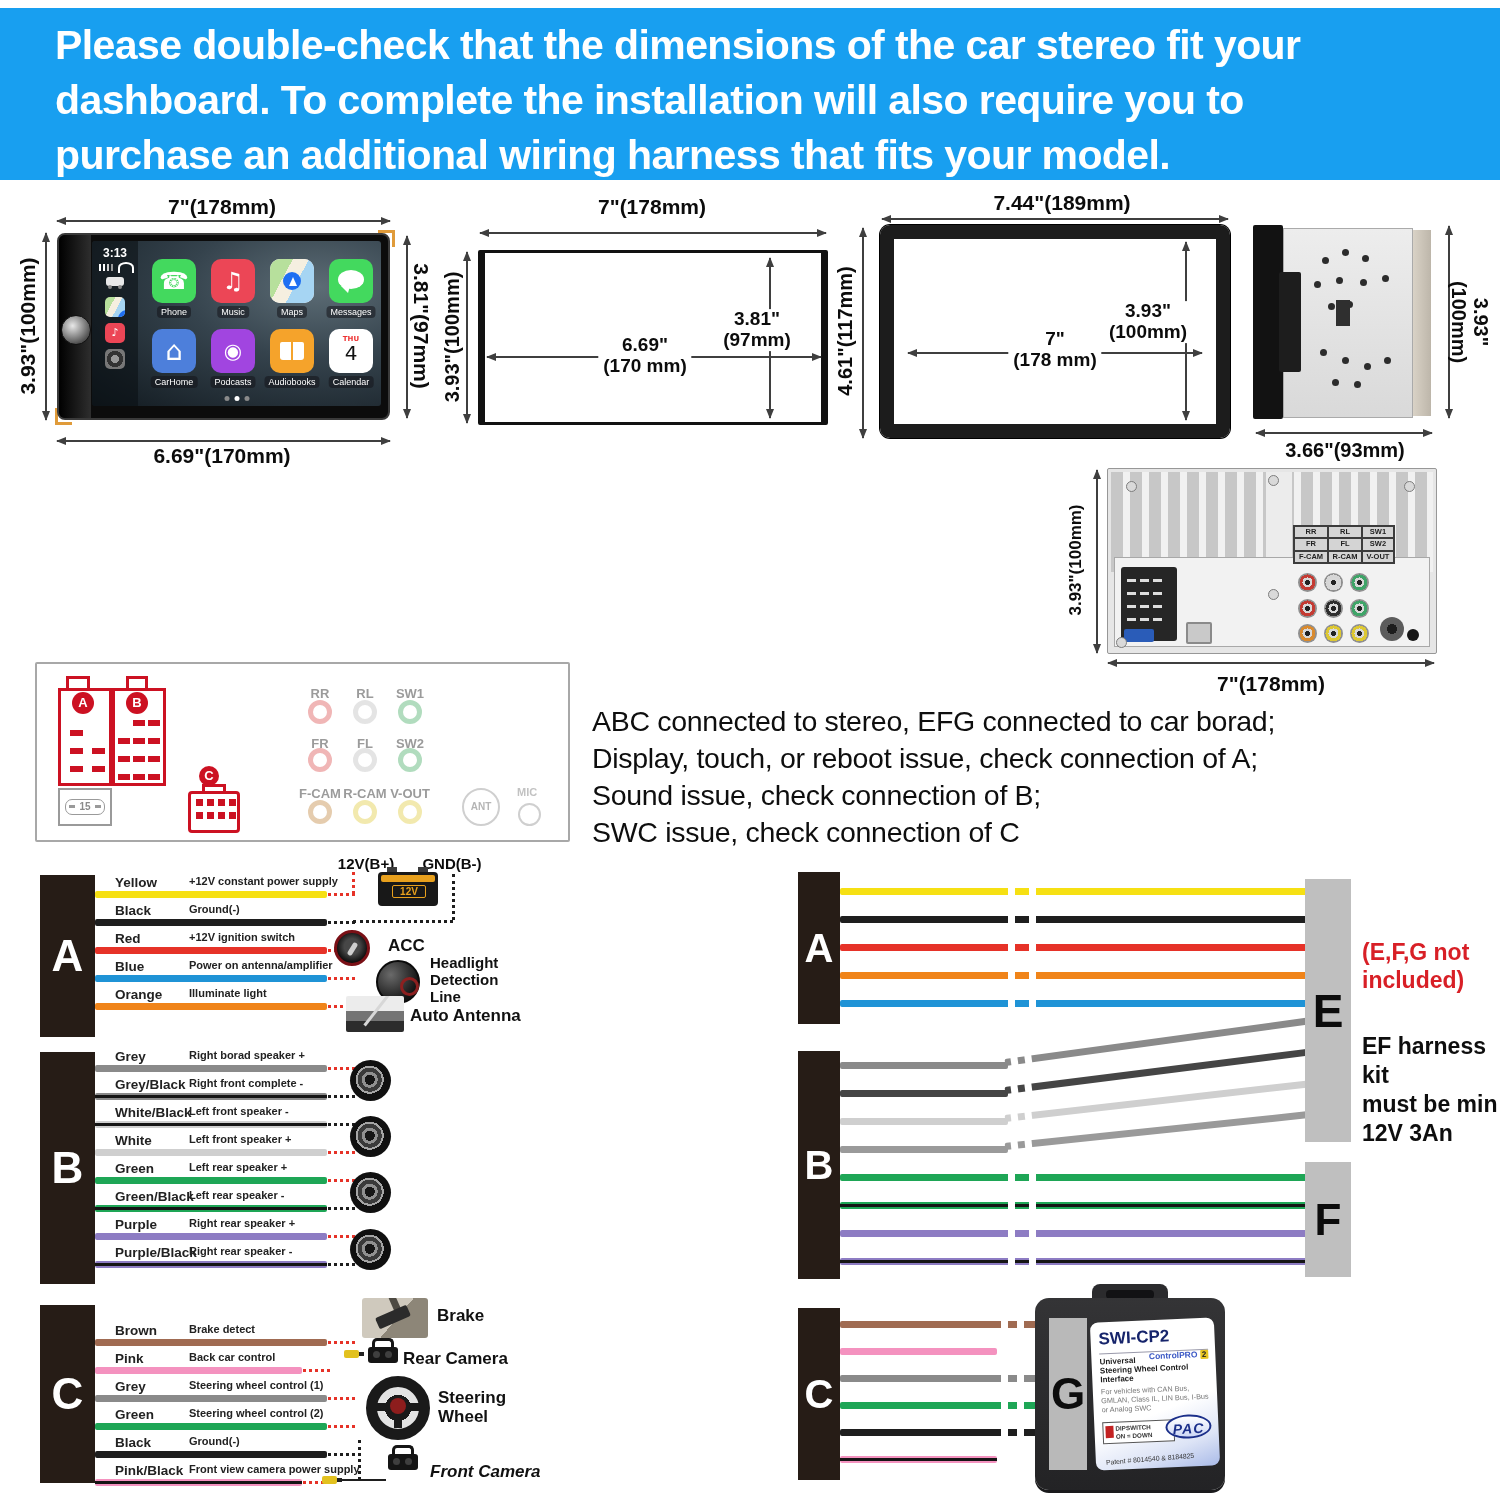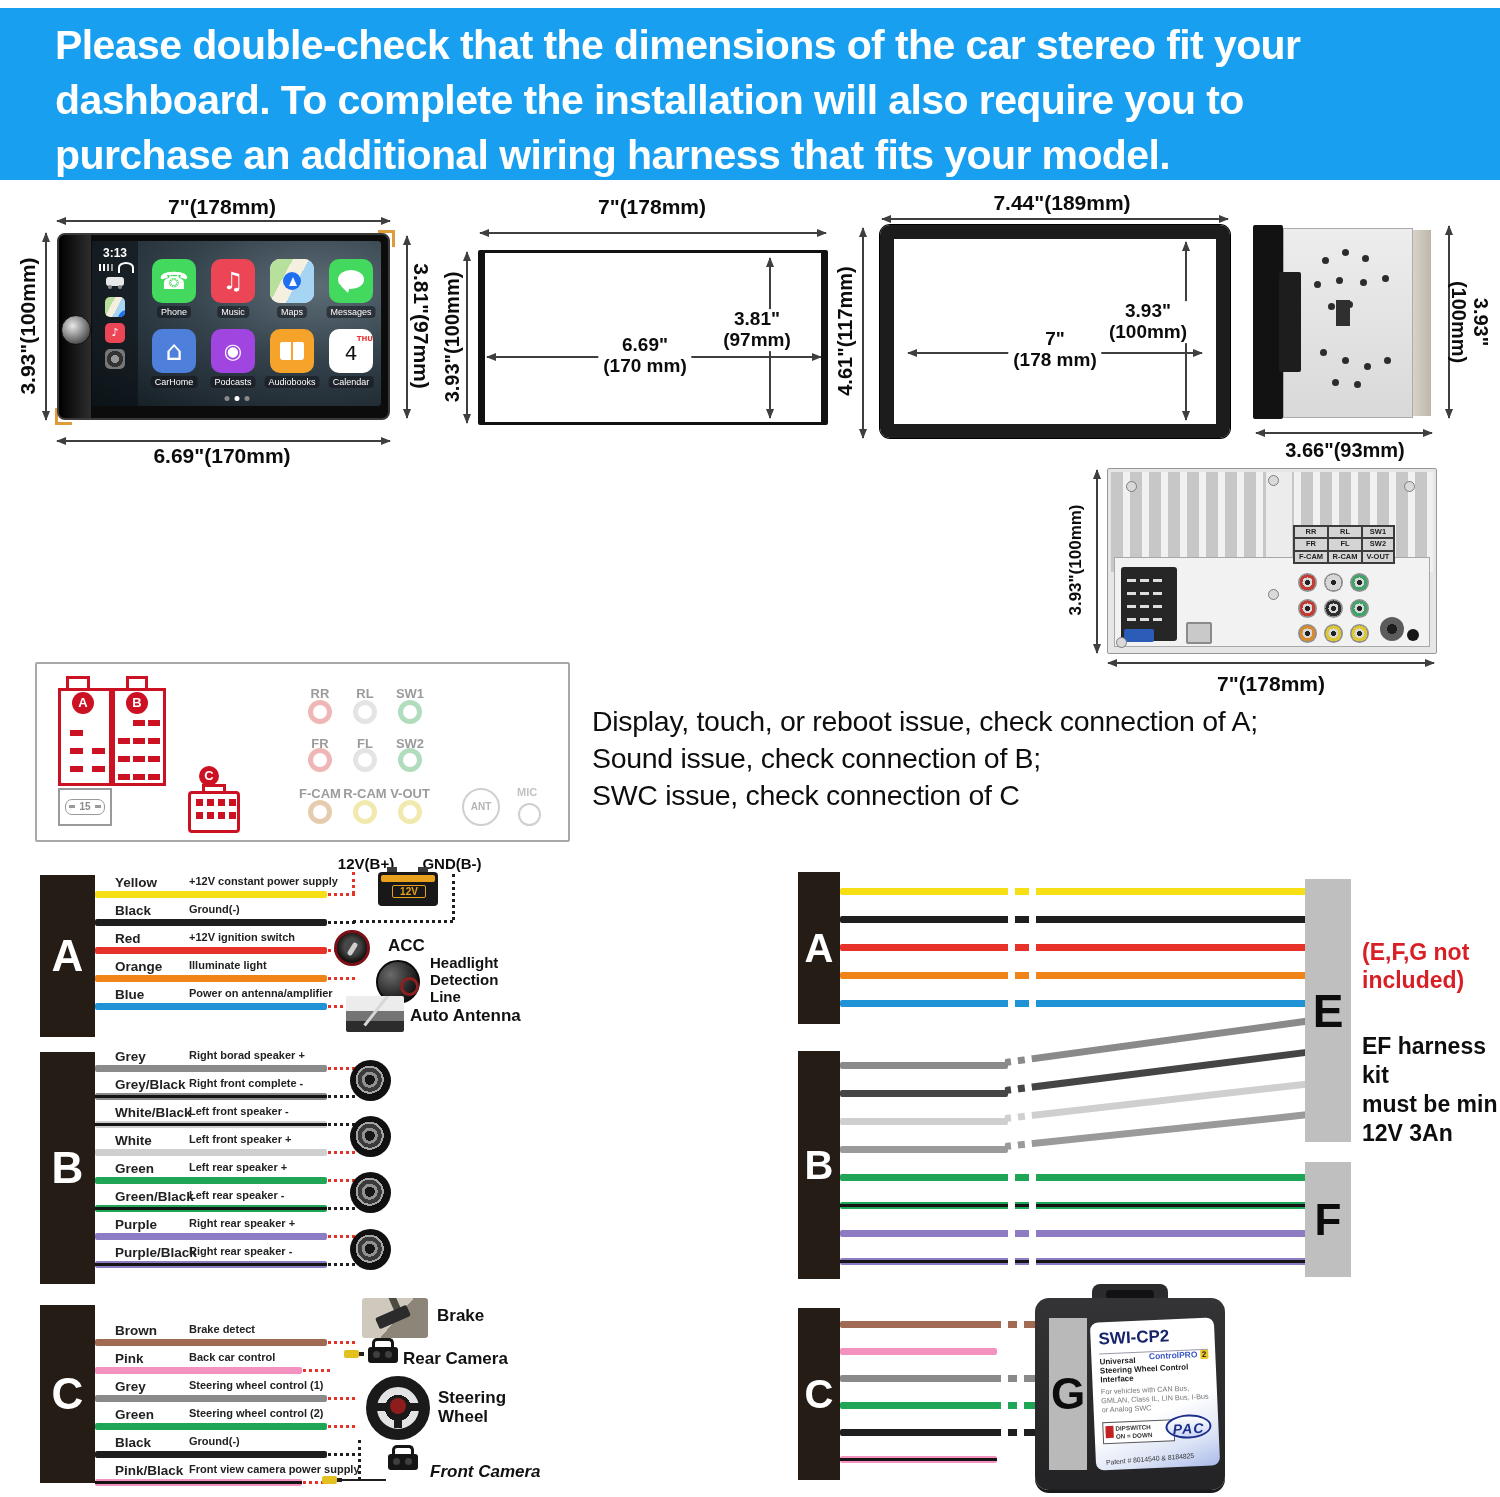--- a/index.html
+++ b/index.html
@@ -57,21 +57,21 @@
          background:linear-gradient(118deg,#b7e09c 0 34%,#f5efe0 34% 58%,#a6d5f3 58% 100%);}
   .gmaps::after{content:"";position:absolute;left:13px;top:13px;width:18px;height:18px;border-radius:50%;
          background:#1f6ff2;}
   .gmaps::before{content:"";position:absolute;left:19px;top:18px;width:0;height:0;z-index:2;
          border-left:4px solid transparent;border-right:4px solid transparent;border-bottom:9px solid #fff;}
   .bubble{position:absolute;left:9px;top:11px;width:26px;height:19px;border-radius:50%;background:#fff;}
   .bubble::after{content:"";position:absolute;left:3px;bottom:-4px;border-left:7px solid transparent;
          border-right:2px solid transparent;border-top:7px solid #fff;}
   .book{position:absolute;left:10px;top:13px;width:24px;height:18px;background:#fff;border-radius:2px 2px 3px 3px;}
   .book::after{content:"";position:absolute;left:11px;top:0;bottom:0;width:2px;background:#f5a32b;}
-  .calthu{margin-top:6px;font-size:7px;font-weight:700;color:#e33;text-align:right;}
+  .calthu{margin-top:6px;font-size:7px;font-weight:700;color:#e33;}
   .caldate{font-size:20px;font-weight:400;color:#111;line-height:20px;}
   .pgdots{position:absolute;left:50%;bottom:5px;transform:translateX(-50%);display:flex;gap:5px;}
   .pgdots i{width:5px;height:5px;border-radius:50%;background:#8a8a8a;display:block;}
   .pgdots i.on{background:#fff;}
   
   .frame2{position:absolute;left:478px;top:250px;width:350px;height:175px;box-sizing:border-box;
           border:3px solid #111;border-left-width:7px;border-right-width:7px;border-radius:2px;}
   .frame3{position:absolute;left:880px;top:225px;width:350px;height:213px;box-sizing:border-box;
           border:14px solid #1c1c1c;border-radius:10px;box-shadow:0 0 0 1px #000;}
   
@@ -410,20 +410,21 @@
       <div class="jlab" style="left: 365px; top: 786px;">R-CAM</div>
       <div class="jcirc" style="left: 365px; top: 812px; border: 5px solid rgb(239, 228, 154);"></div>
       <div class="jlab" style="left: 410px; top: 786px;">V-OUT</div>
       <div class="jcirc" style="left: 410px; top: 812px; border: 5px solid rgb(239, 228, 154);"></div>
     </div>
   <div class="antc">ANT</div>
   <div class="miclab">MIC</div>
   <div class="micc"></div>
 
   <div class="abcnote">
+    <div>ABC connected to stereo, EFG connected to car borad;</div>
     <div>Display, touch, or reboot issue, check connection of A;</div>
     <div>Sound issue, check connection of B;</div>
     <div>SWC issue, check connection of C</div>
   </div>
 
   <div class="blk" style="left:40px;top:875px;width:55px;height:162px;font-size:44px;">A</div>
   <div class="wires" id="wiresA" style="left:95px;top:874px;">
       <div class="wrow">
         <span class="wname">Yellow</span>
         <span class="wfunc">+12V constant power supply</span>
@@ -436,29 +437,29 @@
         <div class="wbar" style="background: rgb(30, 30, 30);"></div>
         <div class="wdot blackdot"></div>
       </div>
       <div class="wrow">
         <span class="wname">Red</span>
         <span class="wfunc">+12V ignition switch</span>
         <div class="wbar" style="background: rgb(230, 50, 40);"></div>
         <div class="wdot"></div>
       </div>
       <div class="wrow">
+        <span class="wname">Blue</span>
+        <span class="wfunc">Power on antenna/amplifier</span>
+        <div class="wbar" style="background: rgb(31, 147, 214);"></div>
+        <div class="wdot"></div>
+      </div>
+      <div class="wrow">
         <span class="wname">Orange</span>
         <span class="wfunc">Illuminate light</span>
         <div class="wbar" style="background: rgb(240, 132, 25);"></div>
-        <div class="wdot"></div>
-      </div>
-      <div class="wrow">
-        <span class="wname">Blue</span>
-        <span class="wfunc">Power on antenna/amplifier</span>
-        <div class="wbar" style="background: rgb(31, 147, 214);"></div>
         <div class="wdot"></div>
       </div>
     </div>
 
   <div class="blk" style="left:40px;top:1052px;width:55px;height:232px;font-size:44px;">B</div>
   <div class="wires" id="wiresB" style="left:95px;top:1048px;">
       <div class="wrow">
         <span class="wname">Grey</span>
         <span class="wfunc">Right borad speaker +</span>
         <div class="wbar" style="background: rgb(138, 138, 138);"></div>

